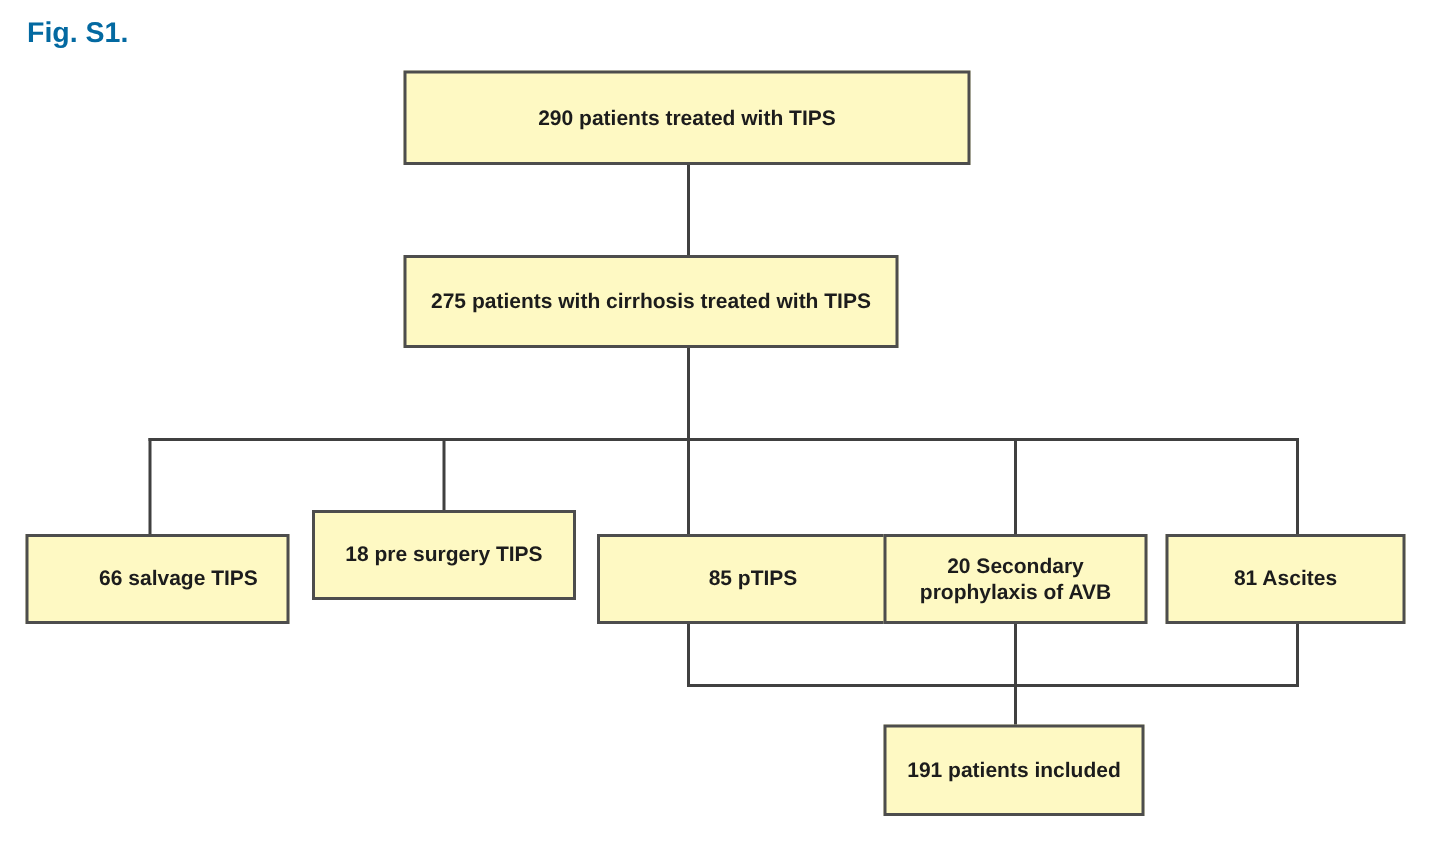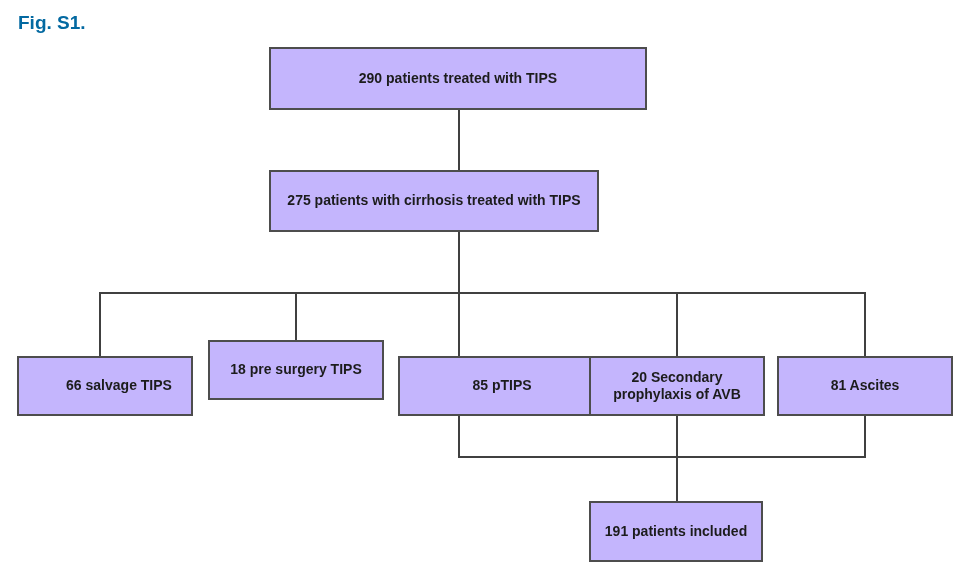--- a/index.html
+++ b/index.html
@@ -26,21 +26,21 @@
   .fig-caption {
     position: absolute;
     left: 22px;
     top: 546px;
     font-size: 15px;
     font-weight: normal;
     color: #1a1a1a;
   }
   .node {
     position: absolute;
-    background: #c4b5fd;
+    background: #fef9c3;
     border: 2px solid #4d4d4d;
     box-sizing: border-box;
     display: flex;
     align-items: center;
     justify-content: center;
     text-align: center;
     z-index: 2;
   }
   .node .node-label {
     font-size: 14px;
@@ -56,23 +56,23 @@
     z-index: 1;
   }
   
   .n-treated   { left: 269px; top: 47px;  width: 378px; height: 63px; }
   .n-cirrhosis { left: 269px; top: 170px; width: 330px; height: 62px; }
   
   .n-salvage     { left: 17px;  top: 356px; width: 176px; height: 60px; padding-left: 28px; }
   .n-presurgery  { left: 208px; top: 340px; width: 176px; height: 60px; }
   .n-ptips       { left: 398px; top: 356px; width: 208px; height: 60px; }
   .n-secondary   { left: 589px; top: 356px; width: 176px; height: 60px; }
-  .n-ascites     { left: 777px; top: 356px; width: 176px; height: 60px; }
+  .n-ascites     { left: 777px; top: 356px; width: 160px; height: 60px; }
   
-  .n-included  { left: 589px; top: 501px; width: 174px; height: 61px; }
+  .n-included  { left: 589px; top: 483px; width: 174px; height: 61px; }
   
   .e-trunk-1   { left: 458px; top: 110px; width: 2px;   height: 60px; }
   .e-trunk-2   { left: 458px; top: 232px; width: 2px;   height: 60px; }
   .e-branch-h  { left: 99px;  top: 292px; width: 767px; height: 2px;  }
   .e-drop-1    { left: 99px;  top: 292px; width: 2px;   height: 64px; }
   .e-drop-2    { left: 295px; top: 292px; width: 2px;   height: 64px; }
   .e-drop-3    { left: 458px; top: 292px; width: 2px;   height: 64px; }
   .e-drop-4    { left: 676px; top: 292px; width: 2px;   height: 64px; }
   .e-drop-5    { left: 864px; top: 292px; width: 2px;   height: 64px; }
   .e-down-3    { left: 458px; top: 416px; width: 2px;   height: 42px; }

